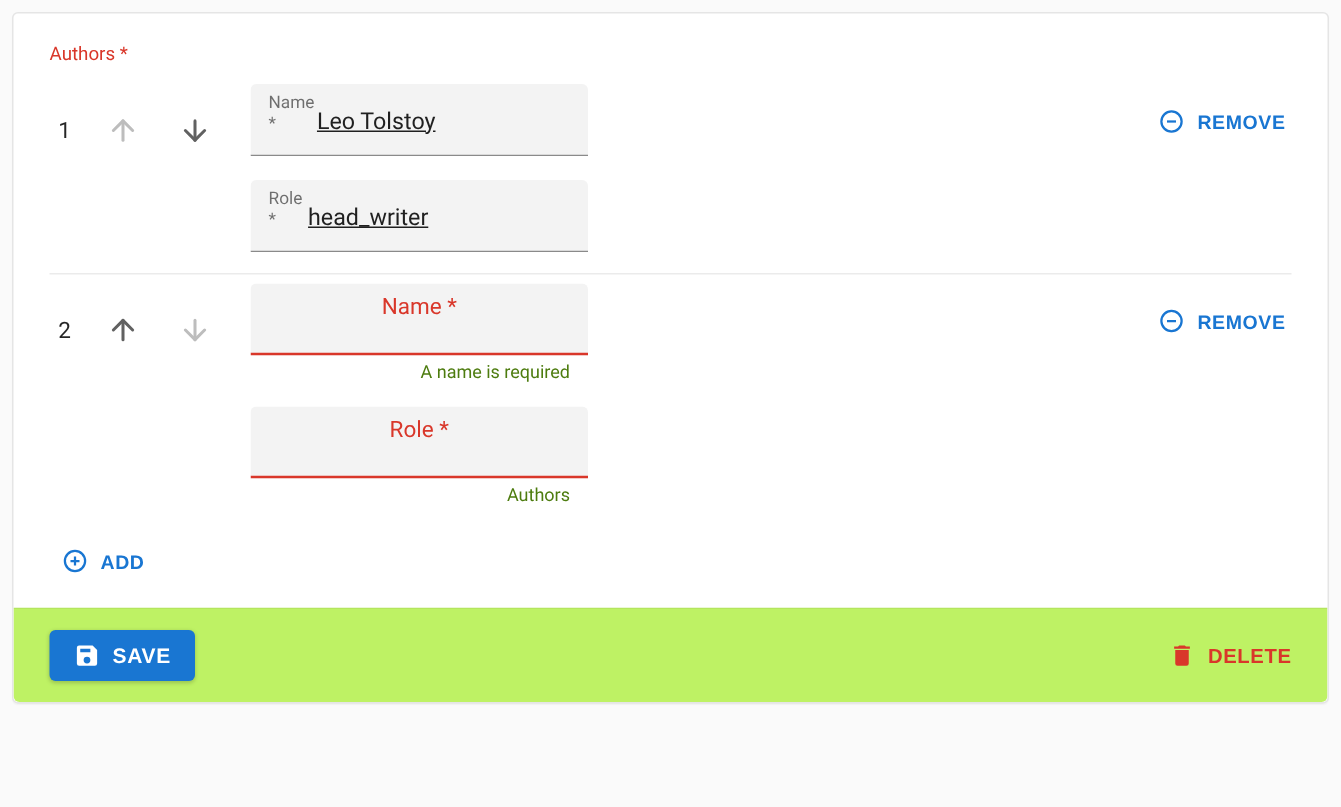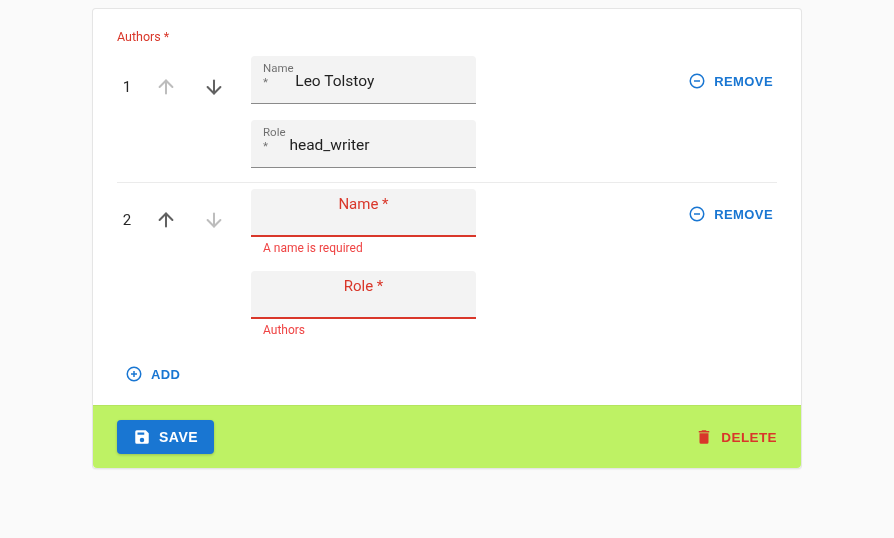--- a/index.html
+++ b/index.html
@@ -7,21 +7,21 @@
       font-family: -apple-system, BlinkMacSystemFont, "Segoe UI", Roboto, "Helvetica Neue", Arial, sans-serif;
       background: #fafafa;
       padding: 8px;
       font-size: 14px;
       color: rgba(0,0,0,0.87);
     }
     .card {
       background: #fff;
       border: 1px solid rgba(0,0,0,0.1);
       border-radius: 4px;
-      width: 710px;
+      width: 878px;
       margin: 0 auto;
       box-shadow: 0 1px 1px rgba(0,0,0,0.04);
     }
     .card-body { padding: 20px 24px 8px 24px; }
     .section-label {
       color: #d9372a;
       font-size: 12.5px;
       margin-bottom: 6px;
     }
     .row {
@@ -92,25 +92,27 @@
     }
     .field-box.filled .field-label { margin-bottom: 2px; }
     .field-value {
       font-size: 15.5px;
       color: rgba(0,0,0,0.87);
       border: none;
       background: transparent;
       outline: none;
       width: 100%;
       font-family: inherit;
+      text-decoration: underline;
     }
     .helper-text {
       font-size: 12px;
-      color: #ef4444;
+      color: #4d7c0f;
       padding: 4px 12px 0 12px;
+      text-align: right;
     }
     .remove-col {
       margin-left: auto;
       padding-top: 10px;
     }
     .icon-btn {
       display: inline-flex;
       align-items: center;
       gap: 8px;
       border: none;

